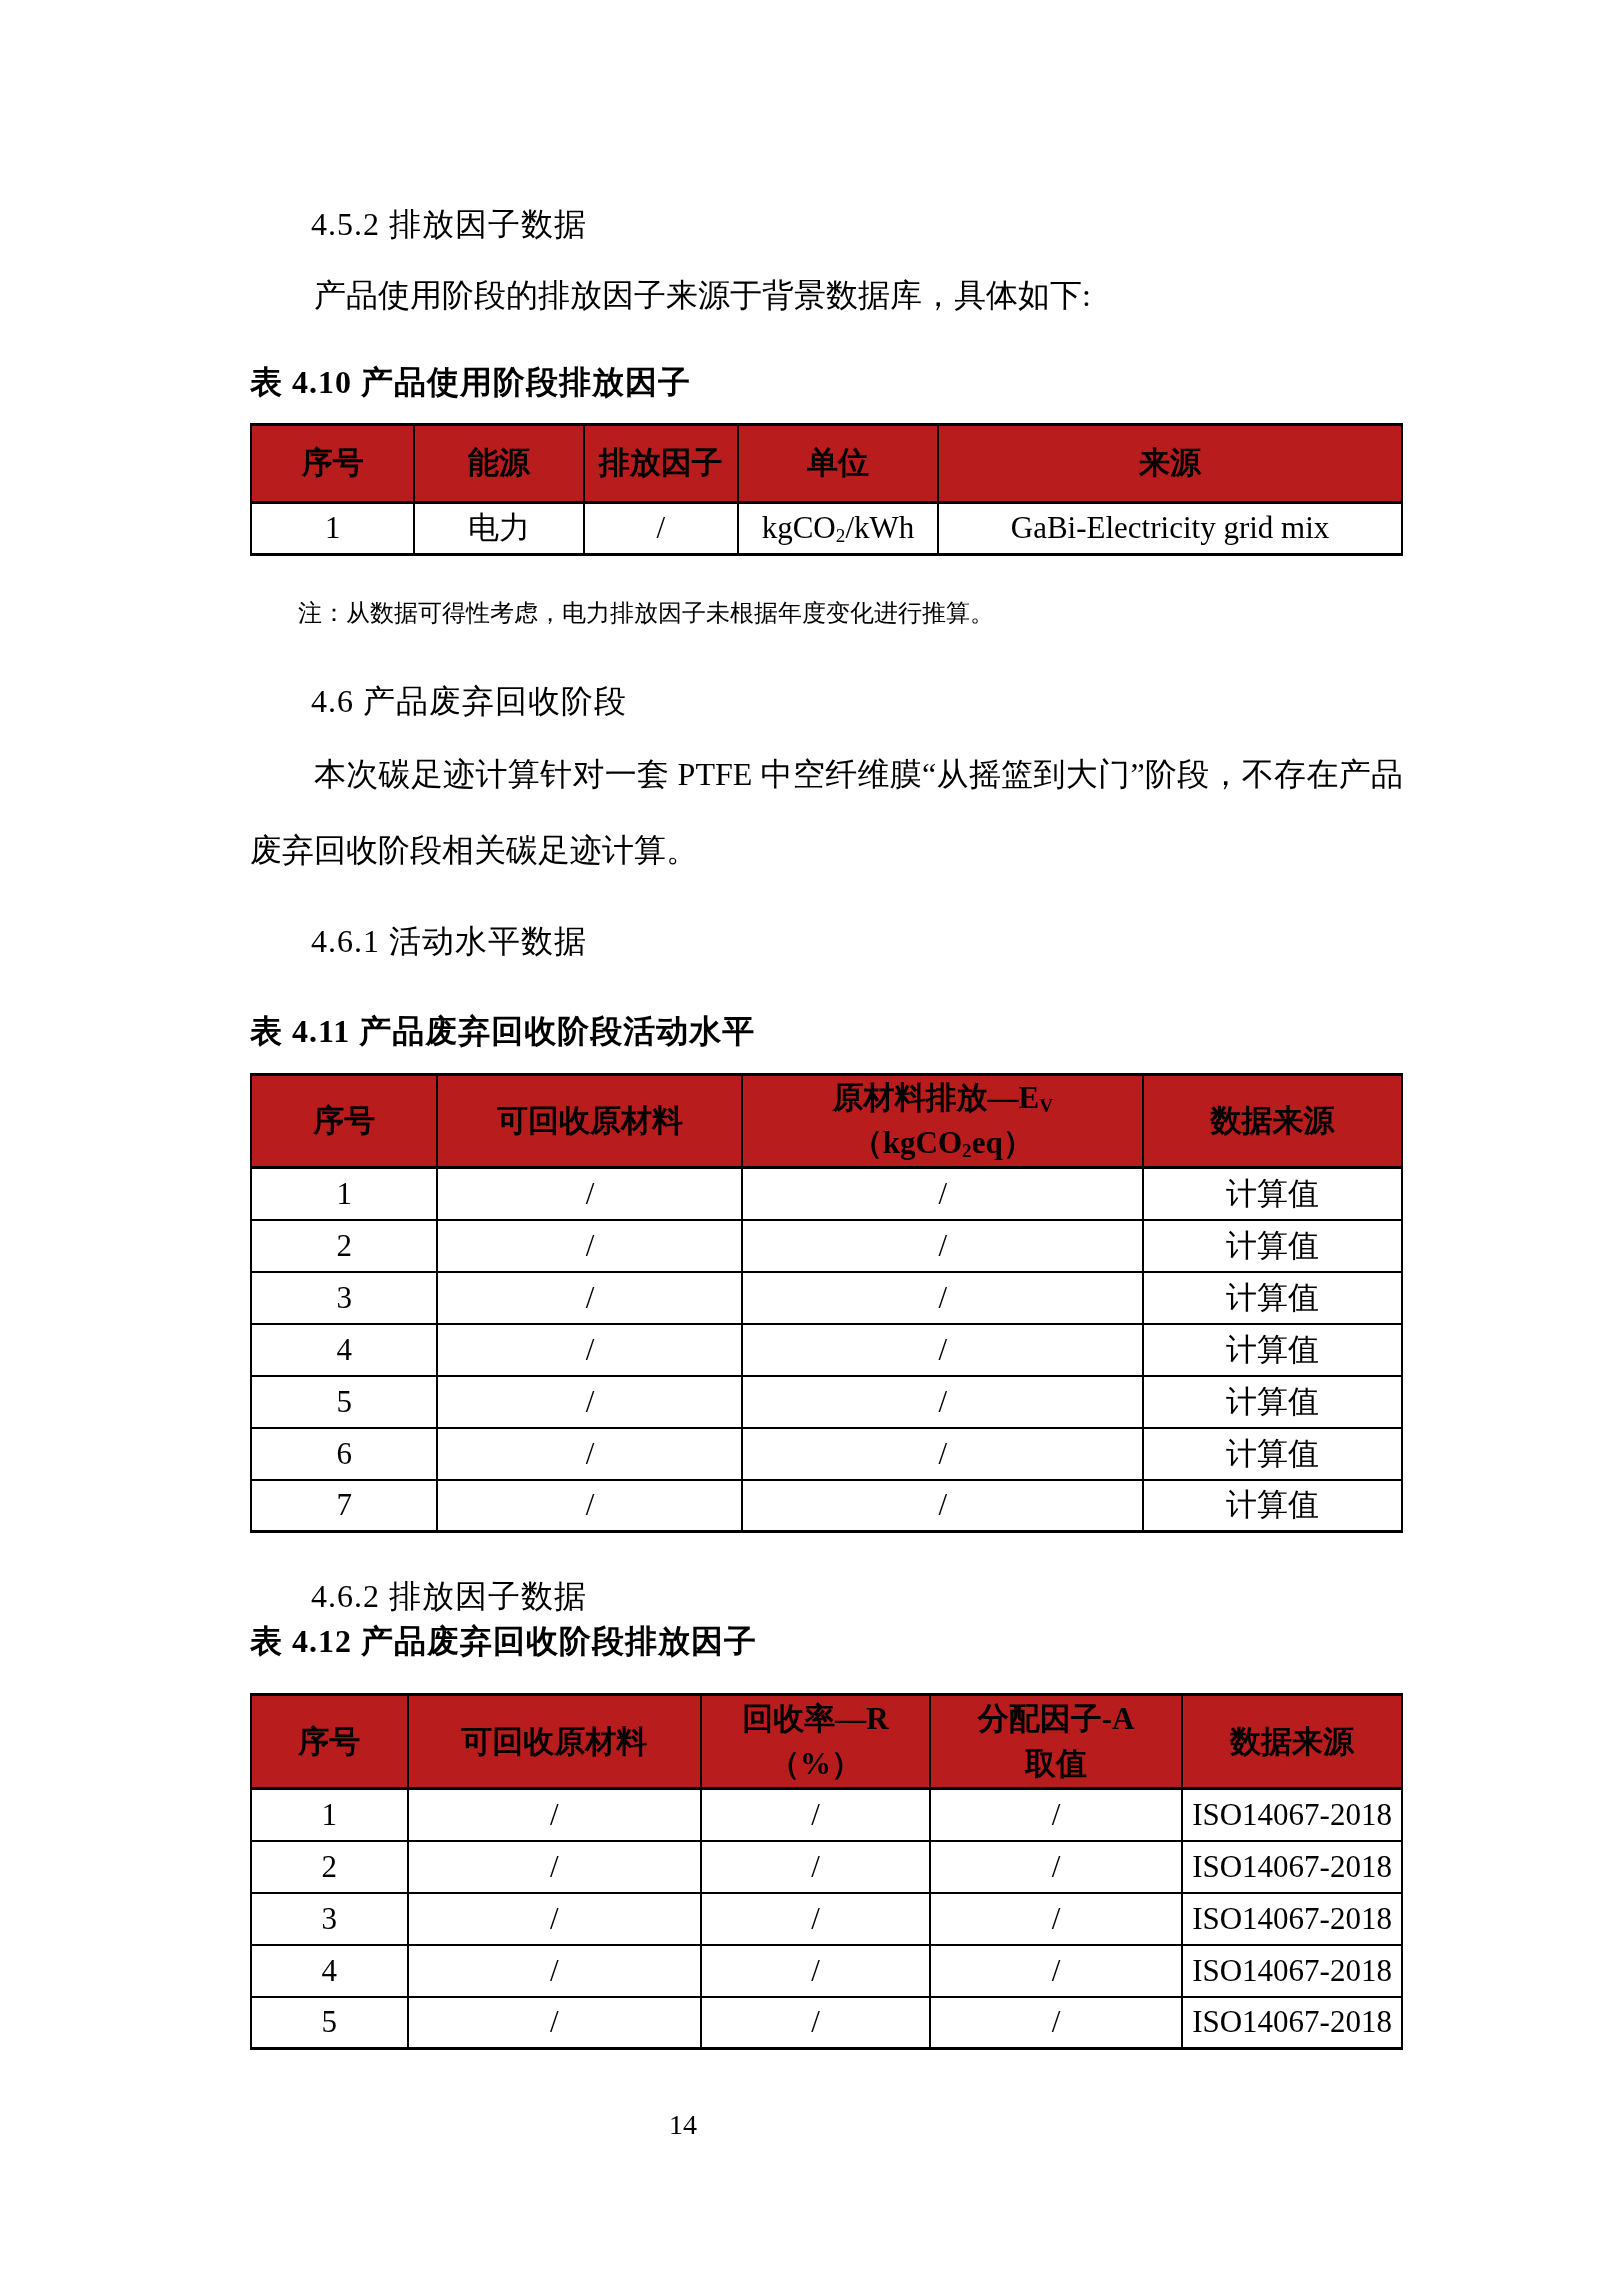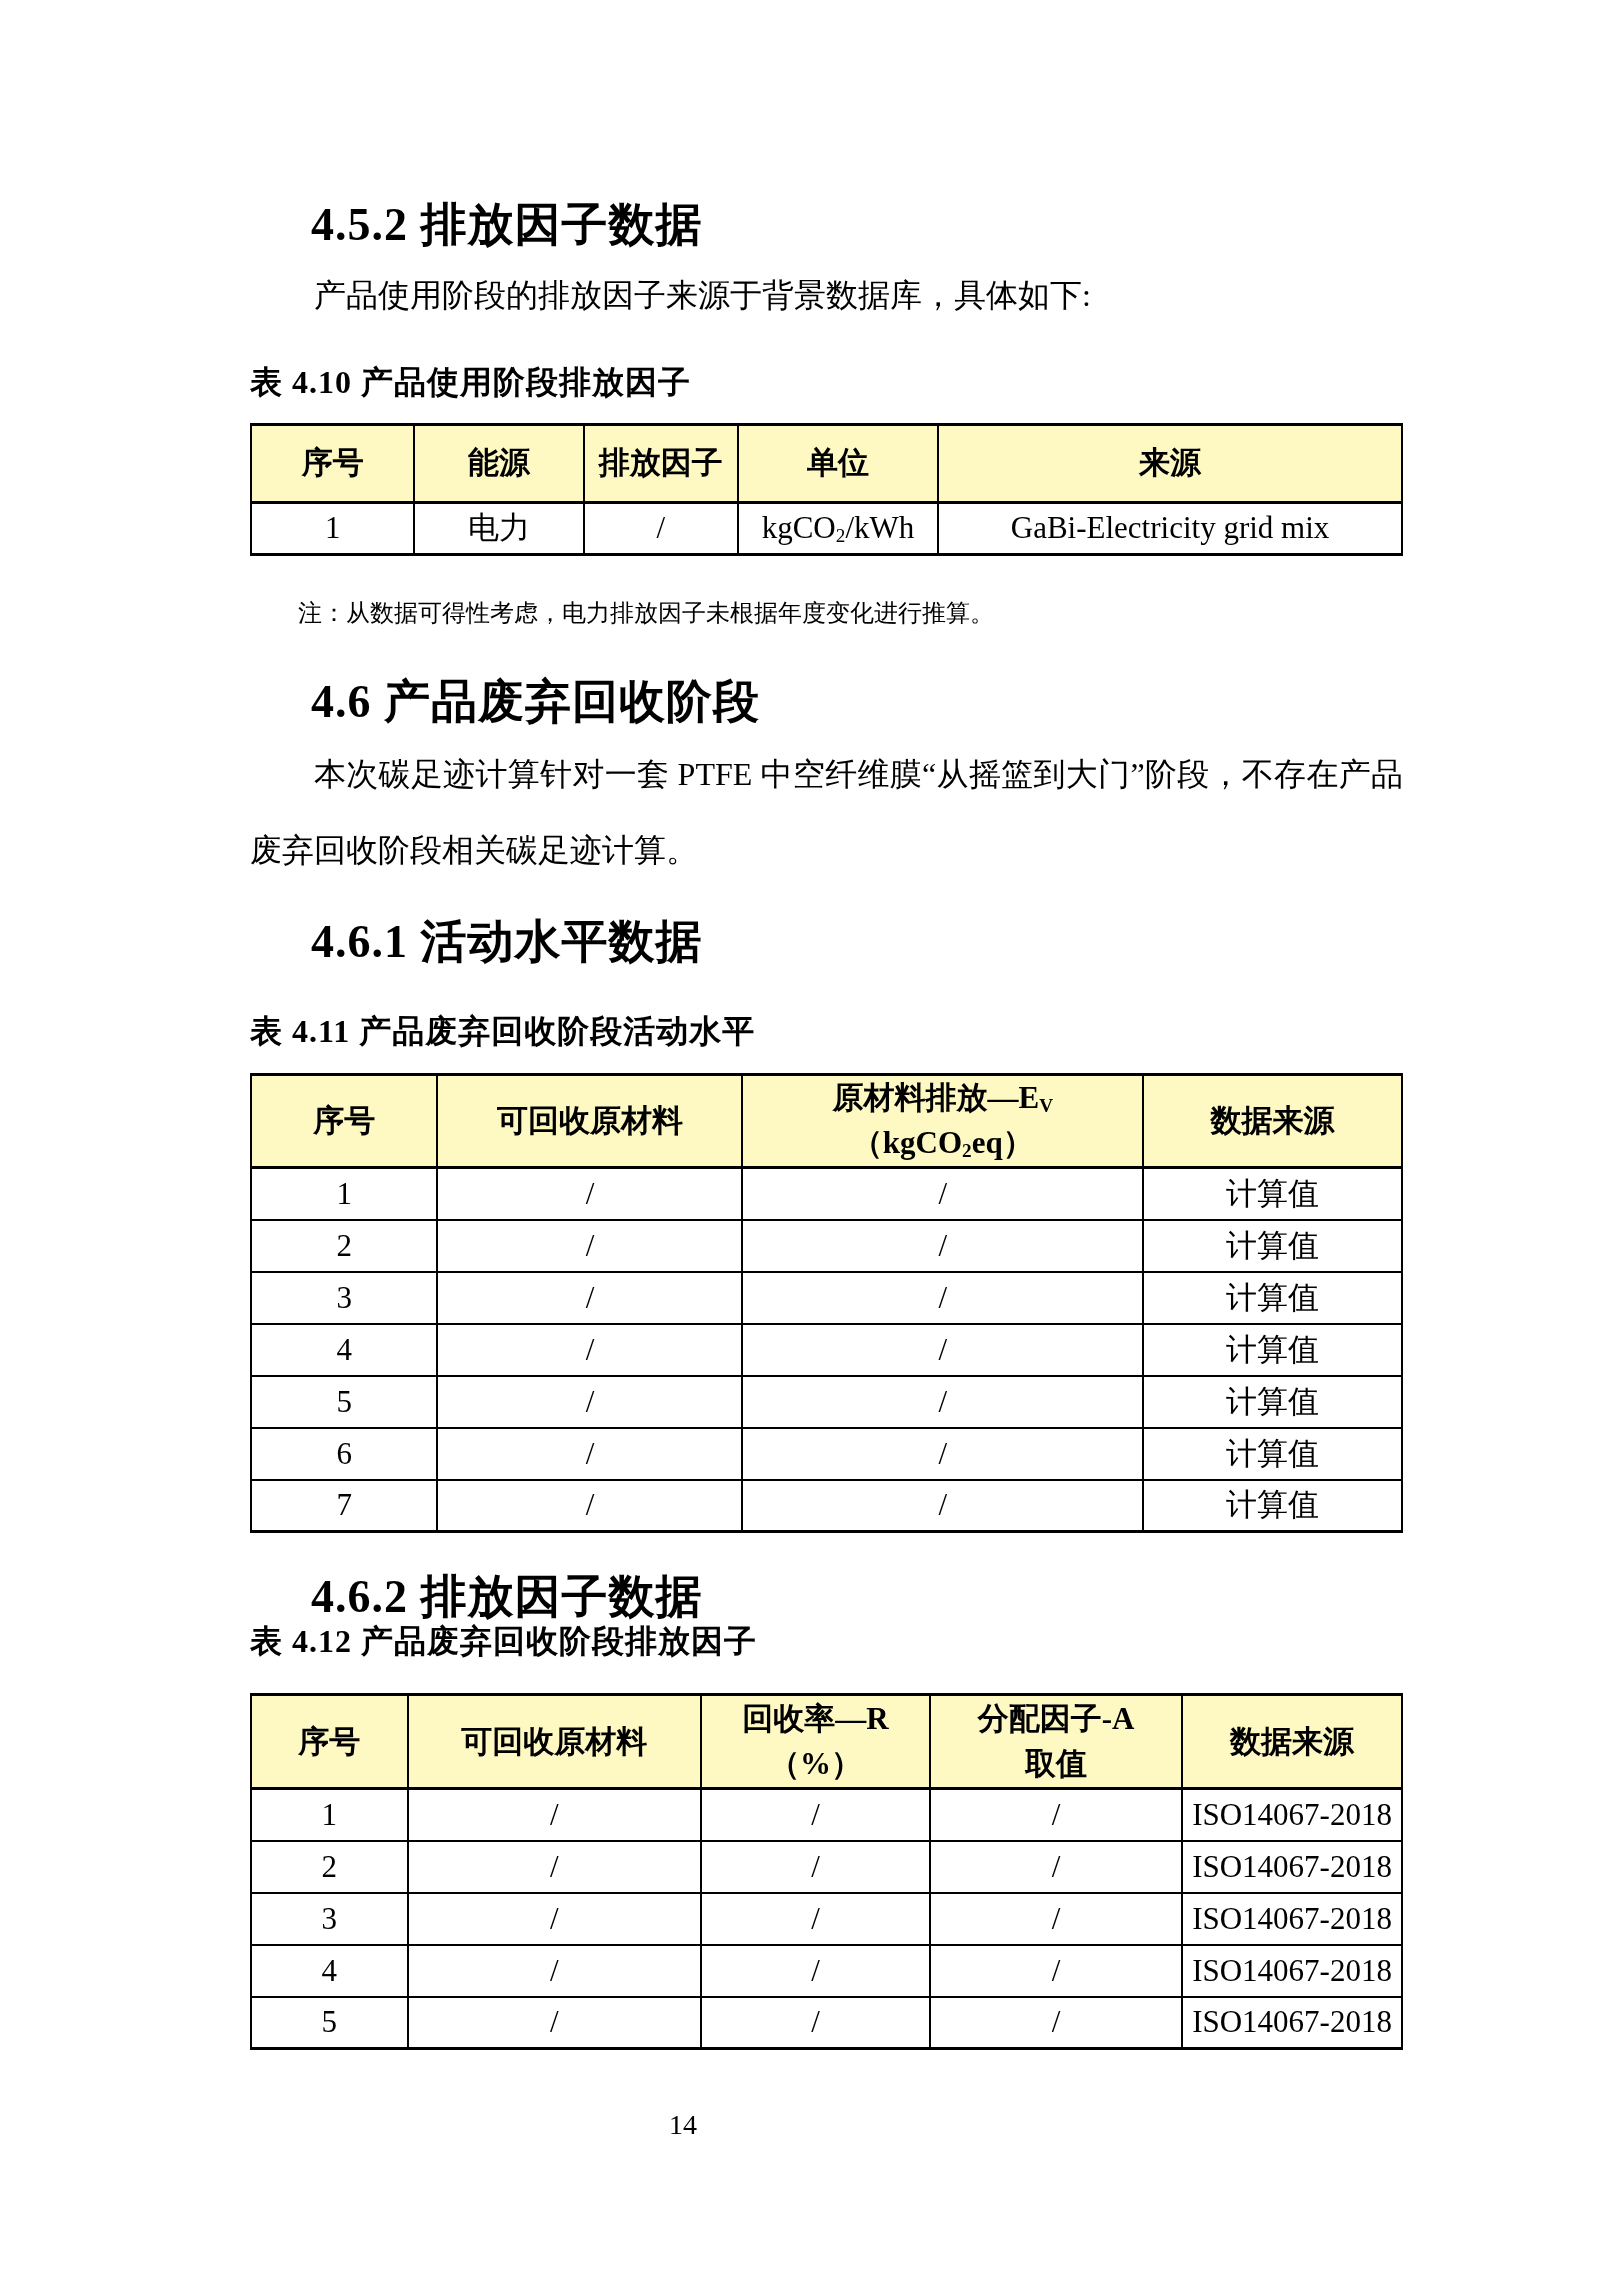--- a/index.html
+++ b/index.html
@@ -9,22 +9,22 @@
     color:#000;
     position:relative;
     overflow:hidden;
   }
   .content {
     position:absolute;
     left:250px; top:0;
     width:1153px;
   }
   .heading {
-    font-size:46px;
-    font-weight:bold;
+    font-size:32px;
+    font-weight:normal;
     line-height:45px;
     padding-left:61px;
     letter-spacing:1px;
   }
   .h452 { margin-top:202px; }
   .h46  { margin-top:45px; }
   .h461 { margin-top:31px; }
   .h462 { margin-top:41px; }
   .para {
     font-size:32px;
@@ -58,21 +58,21 @@
     border-left:2.9px solid #000;
     border-right:2.9px solid #000;
     border-top:2.9px solid #000;
     border-bottom:2.9px solid #000;
     text-align:center;
     vertical-align:middle;
     font-size:31px;
     overflow:hidden;
   }
   .tbl th {
-    background:#fef9c3;
+    background:#b91c1c;
     font-weight:bold;
     border-bottom:3.9px solid #000;
   }
   .t410 th { height:78px; }
   .t411 th { height:92px; }
   .t412 th { height:94px; }
   .tbl td { height:52px; font-weight:normal; }
   .hline { line-height:1.45; }
   sub {
     font-size:0.62em;

